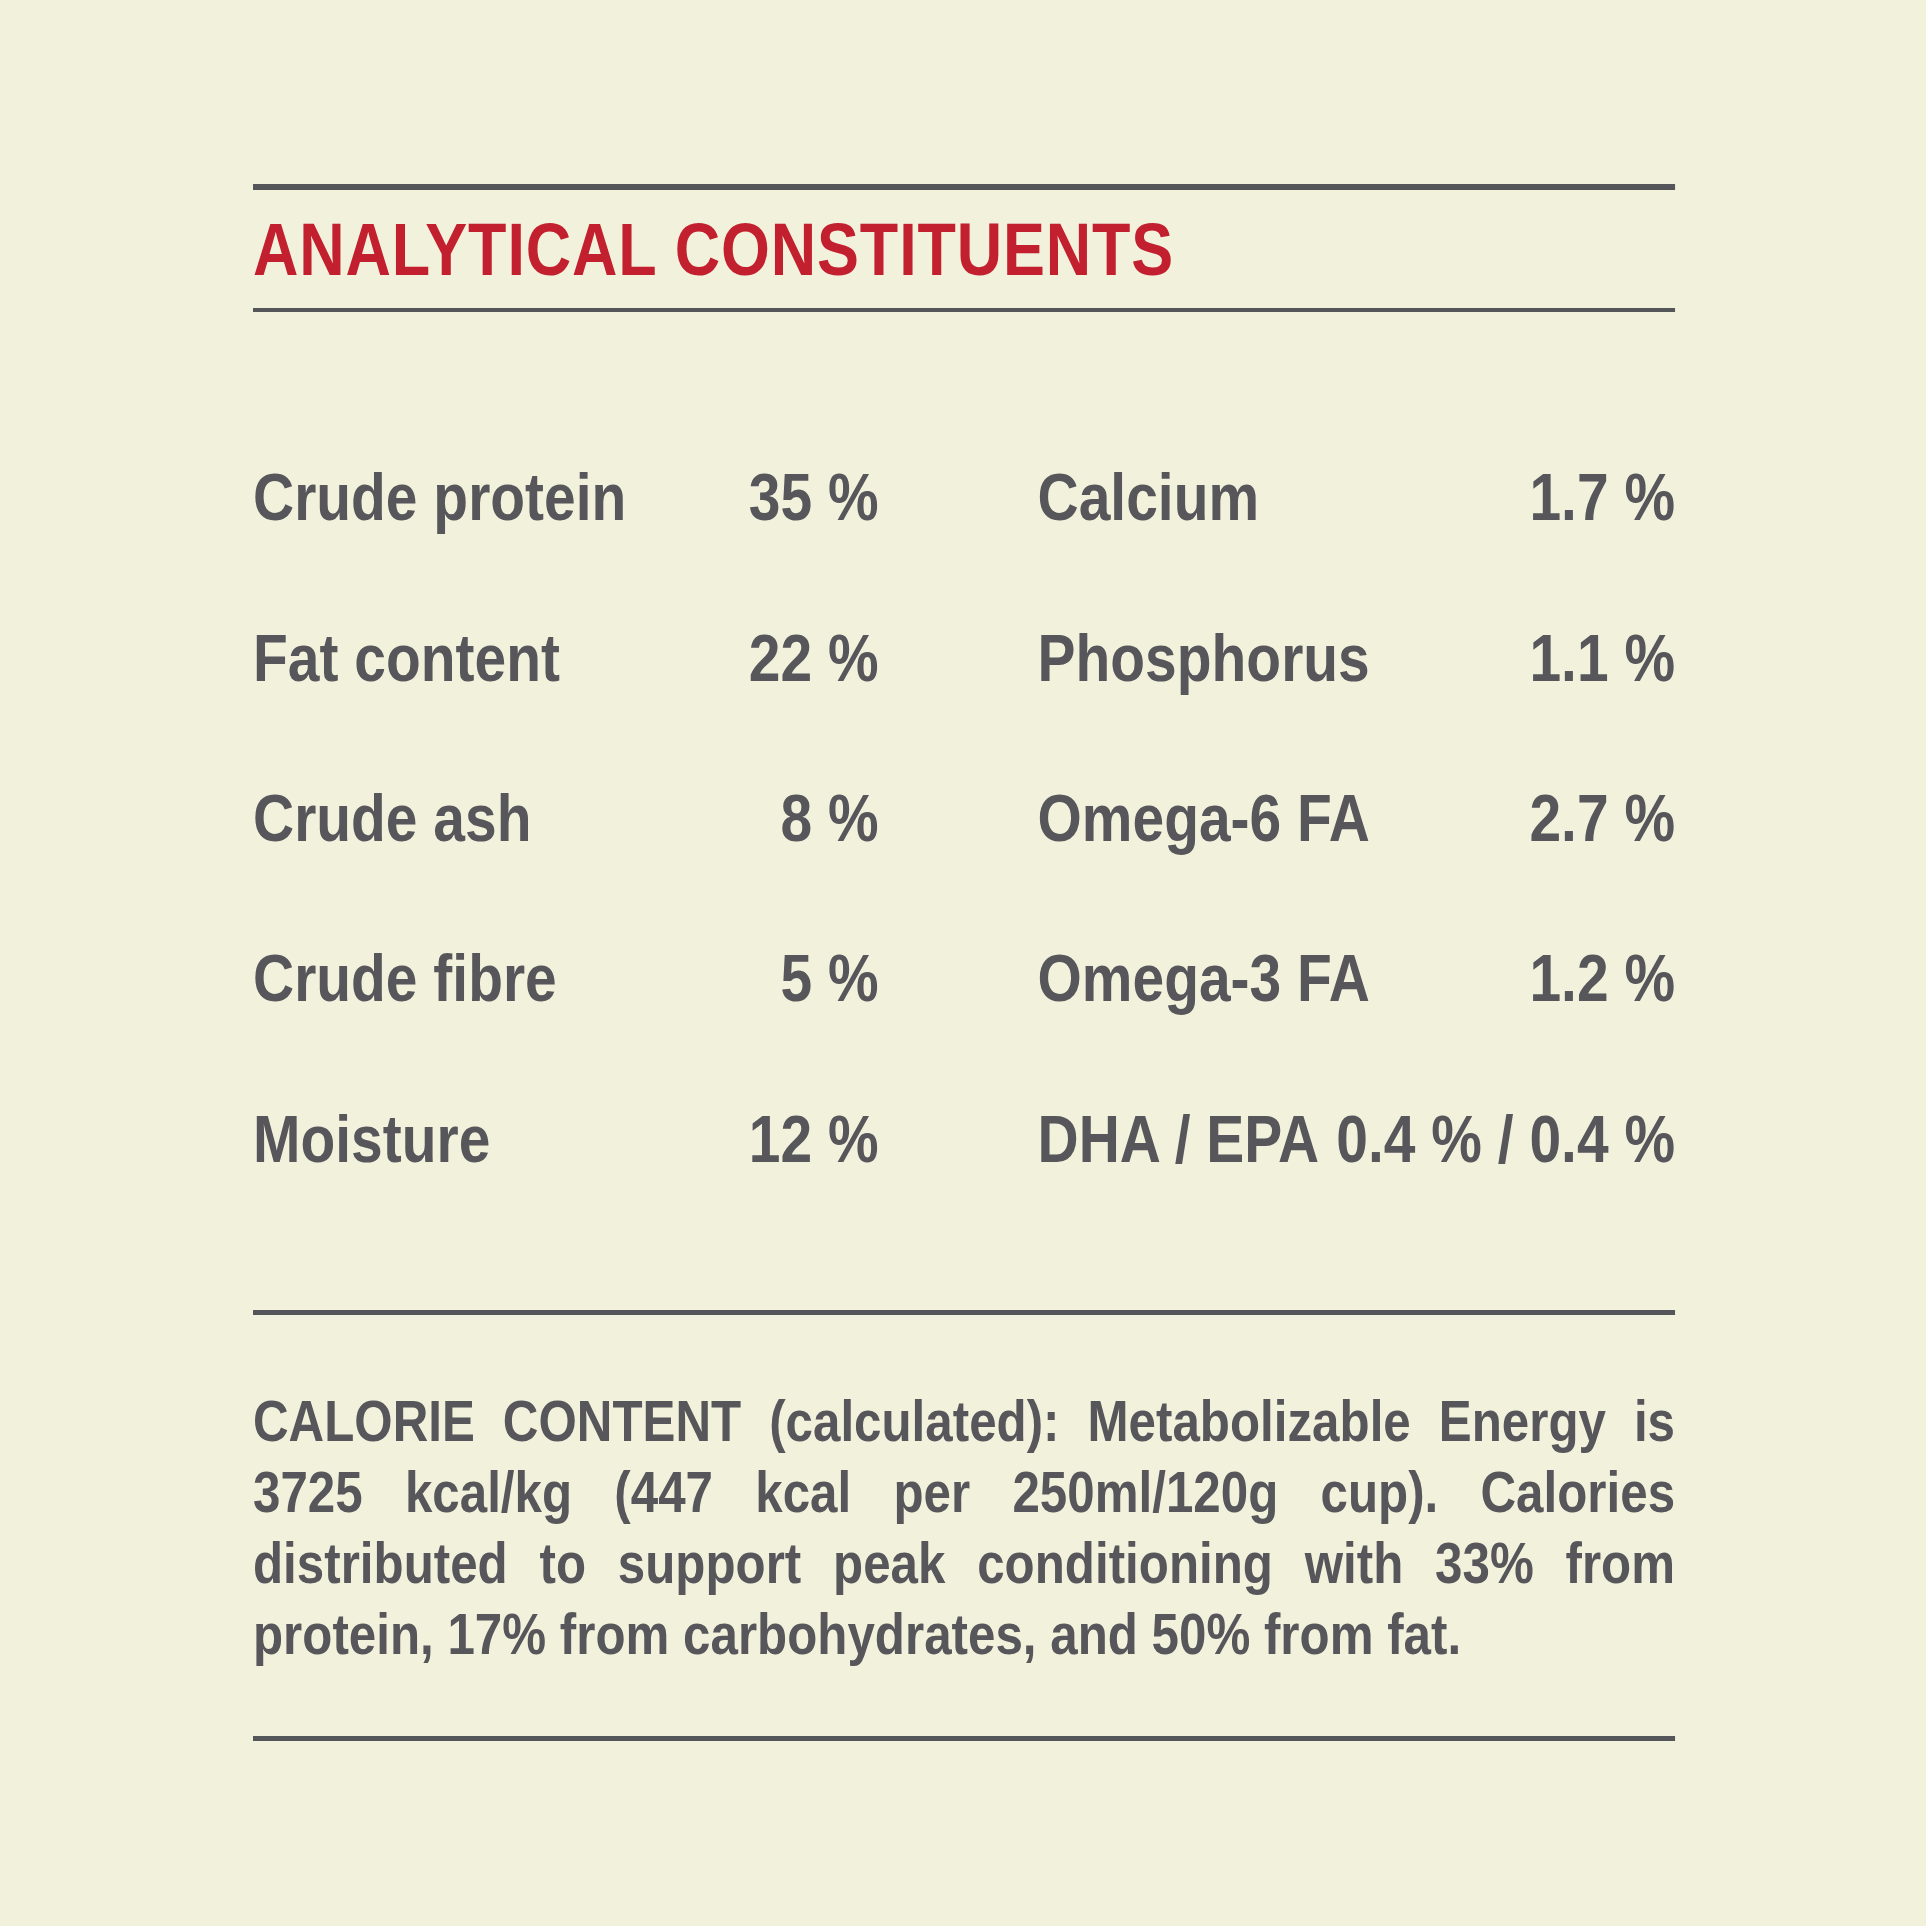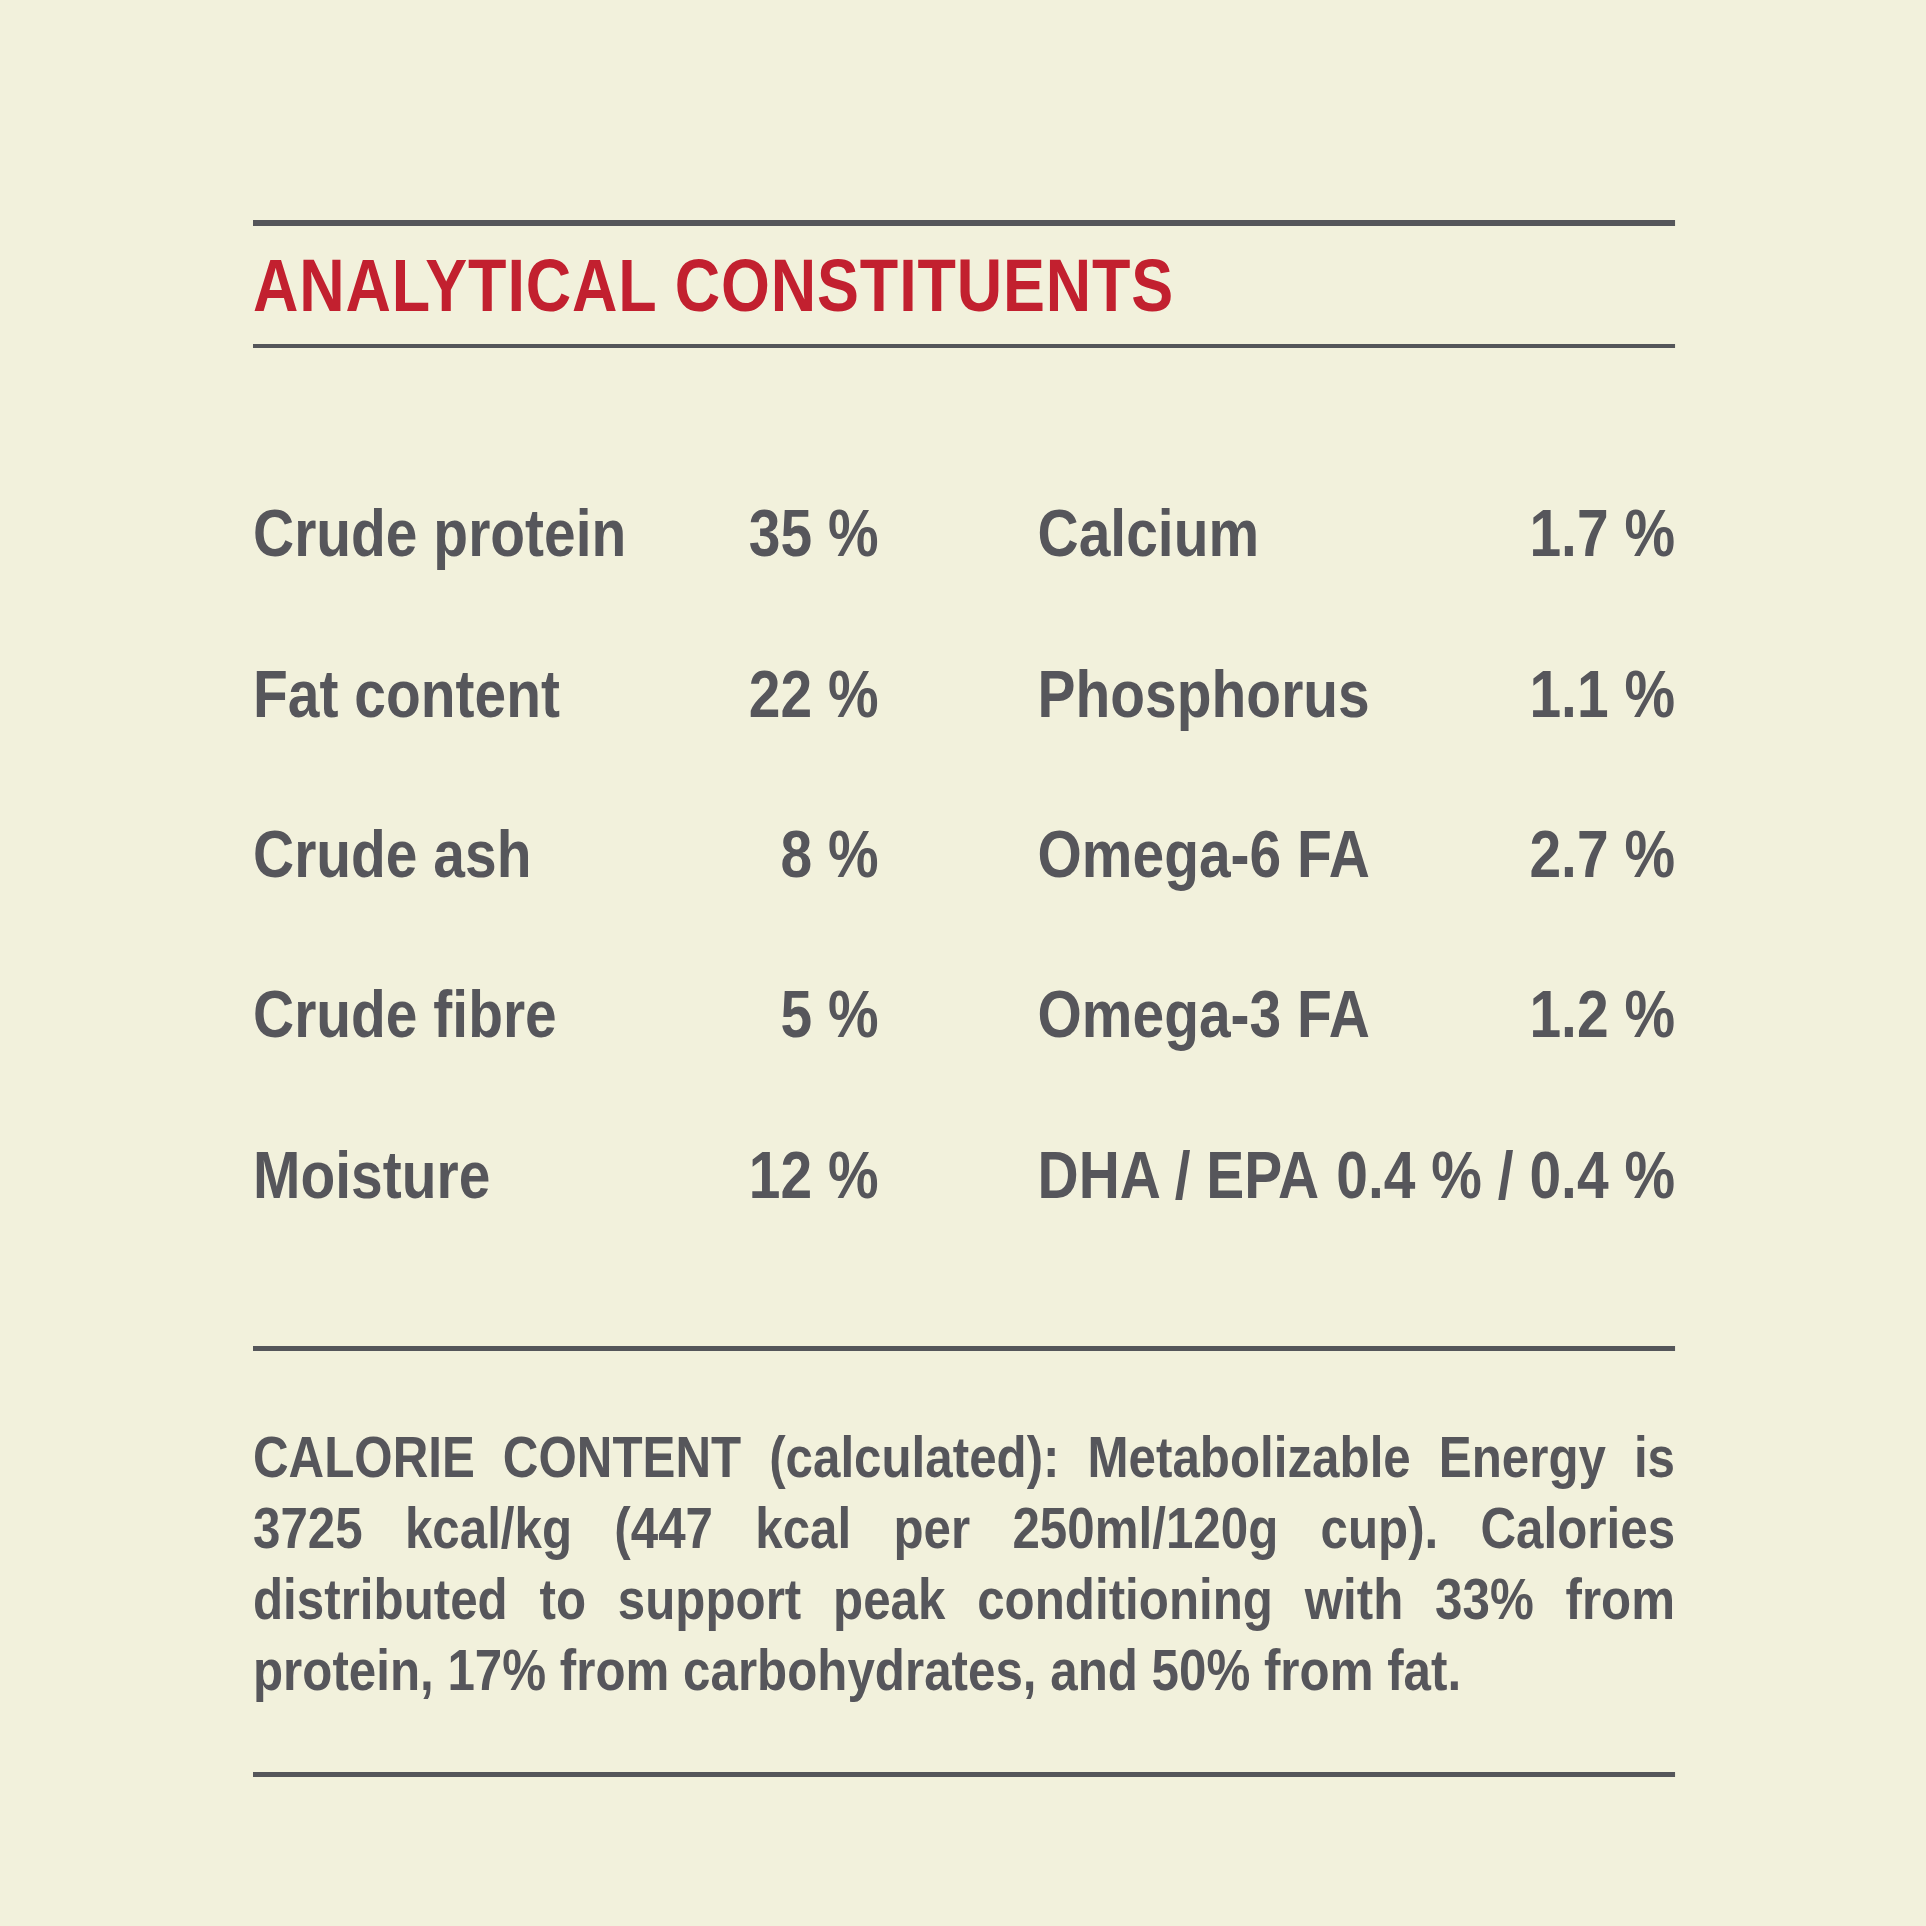--- a/index.html
+++ b/index.html
@@ -9,21 +9,21 @@
     height: 1927px;
     overflow: hidden;
     background: #f2f1dc;
     font-family: "Liberation Sans", "DejaVu Sans", sans-serif;
     font-weight: 700;
     color: #56565b;
   }
   .panel {
     position: absolute;
     left: 0; top: 0;
-    width: 1927px; height: 1421px; margin-top: 36px;
+    width: 1927px; height: 1421px;
   }
   
   .content {
     position: absolute;
     left: 253px;
     top: 0;
     width: 1673px;
     height: 1927px;
     transform: scaleX(0.85);
     transform-origin: 0 0;

